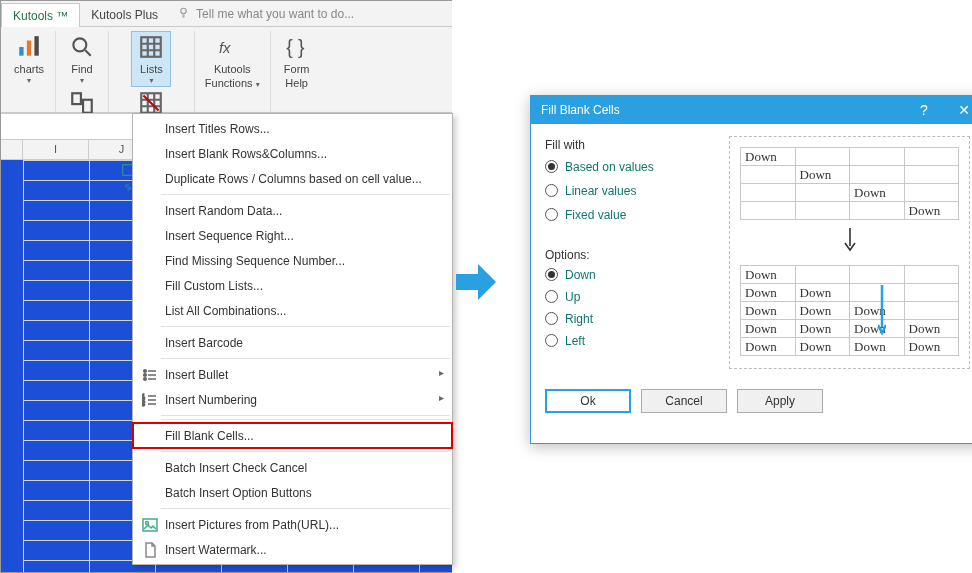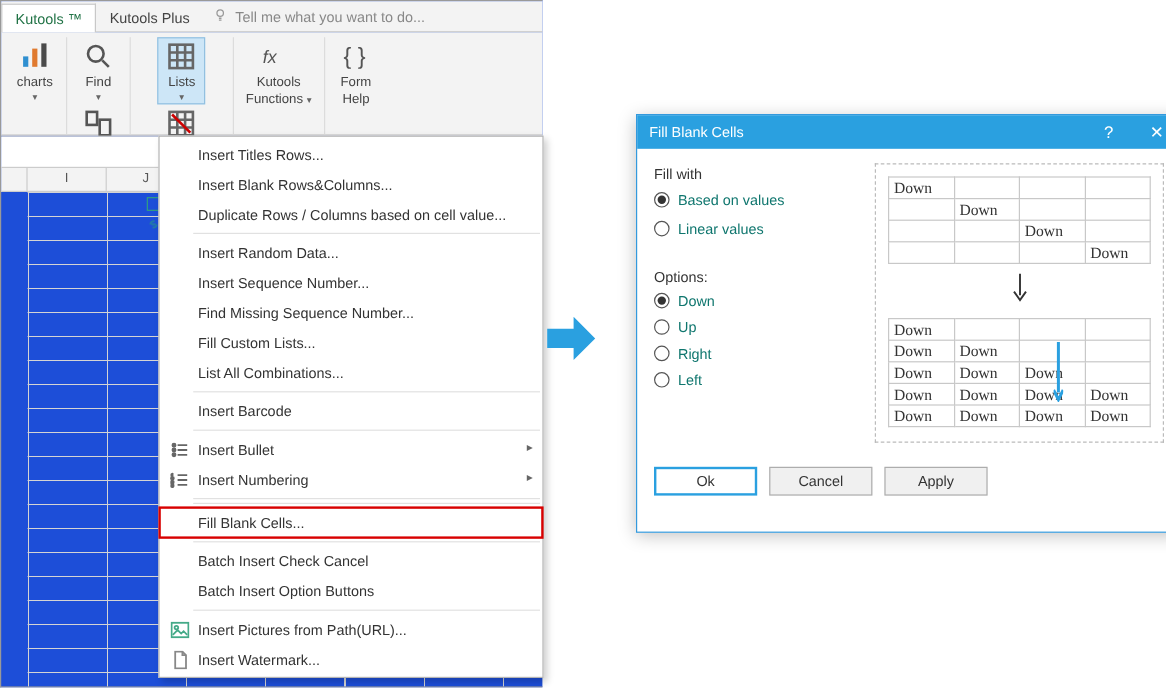--- a/index.html
+++ b/index.html
@@ -375,21 +375,21 @@
         <span class="mi-icon"></span>
         <span class="mi-text">Duplicate Rows / Columns based on cell value...</span>
       </div>
     <div class="menu-sep"></div>
     <div class="menu-item">
         <span class="mi-icon"></span>
         <span class="mi-text">Insert Random Data...</span>
       </div>
     <div class="menu-item">
         <span class="mi-icon"></span>
-        <span class="mi-text">Insert Sequence Number...</span>
+        <span class="mi-text">Insert Sequence Right...</span>
       </div>
     <div class="menu-item">
         <span class="mi-icon"></span>
         <span class="mi-text">Find Missing Sequence Number...</span>
       </div>
     <div class="menu-item">
         <span class="mi-icon"></span>
         <span class="mi-text">Fill Custom Lists...</span>
       </div>
     <div class="menu-item">
@@ -484,20 +484,24 @@
     <div class="left-col">
       <div class="field-label">Fill with</div>
       <div class="radio">
           <span class="rdot sel"></span>
           <span>Based on values</span>
         </div>
       <div class="radio">
           <span class="rdot"></span>
           <span>Linear values</span>
         </div>
+      <div class="radio">
+          <span class="rdot"></span>
+          <span>Fixed value</span>
+        </div>
 
       <div class="opt-group">
         <div class="field-label">Options:</div>
         <div class="radio">
             <span class="rdot sel"></span>
             <span>Down</span>
           </div>
         <div class="radio">
             <span class="rdot"></span>
             <span>Up</span>

